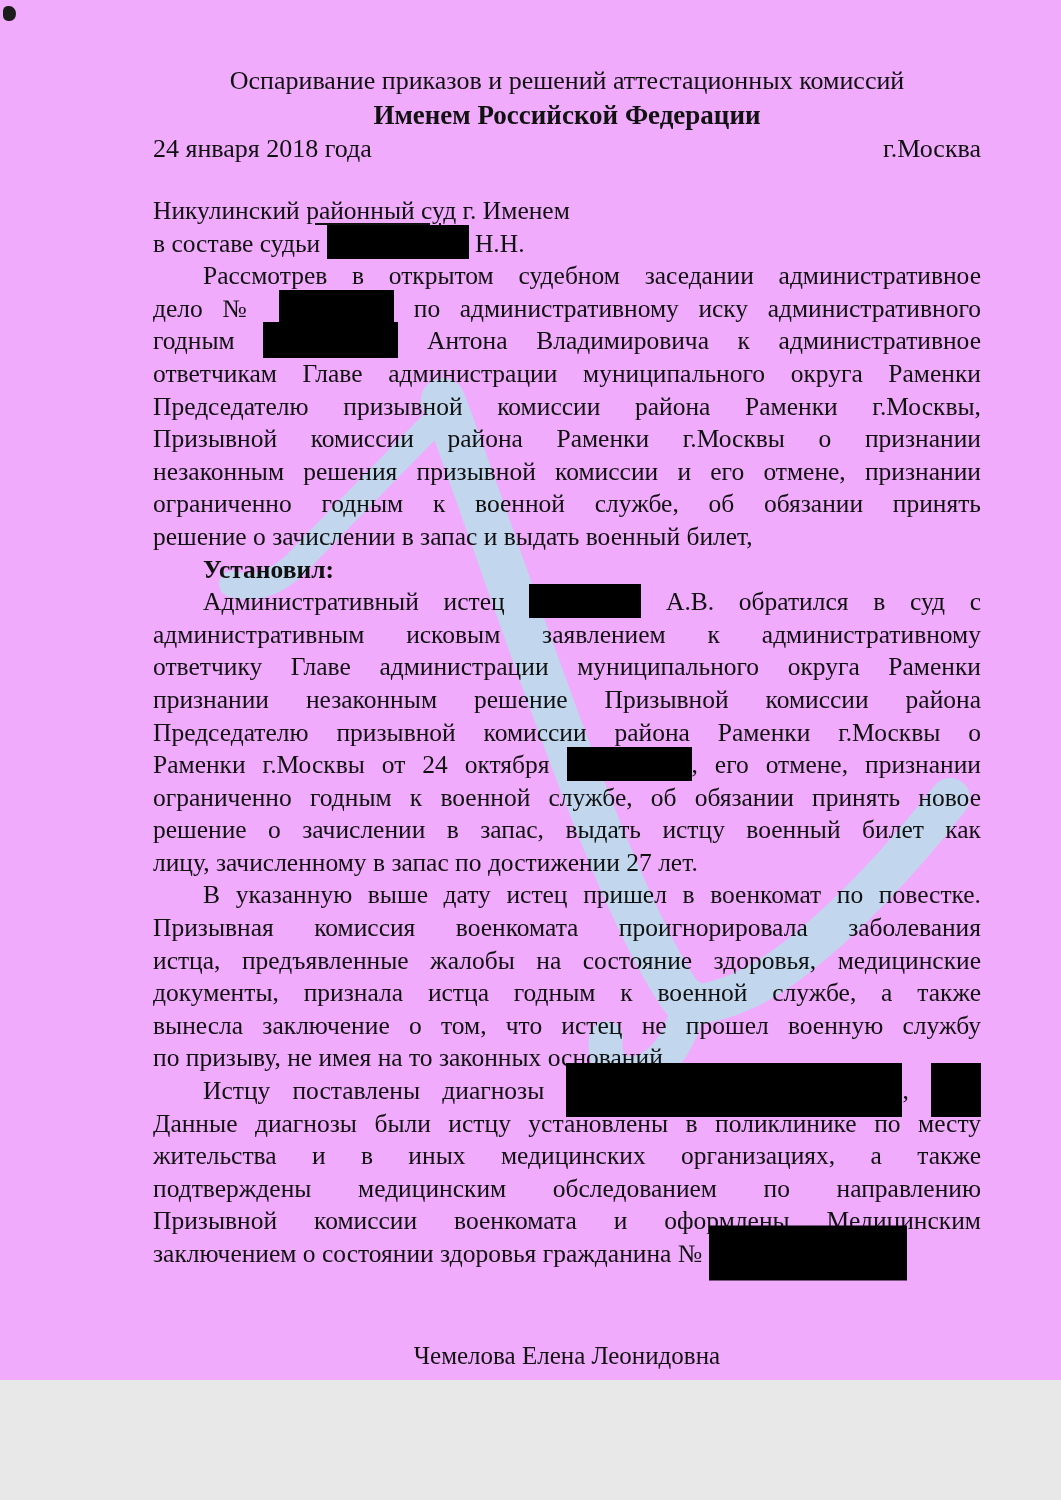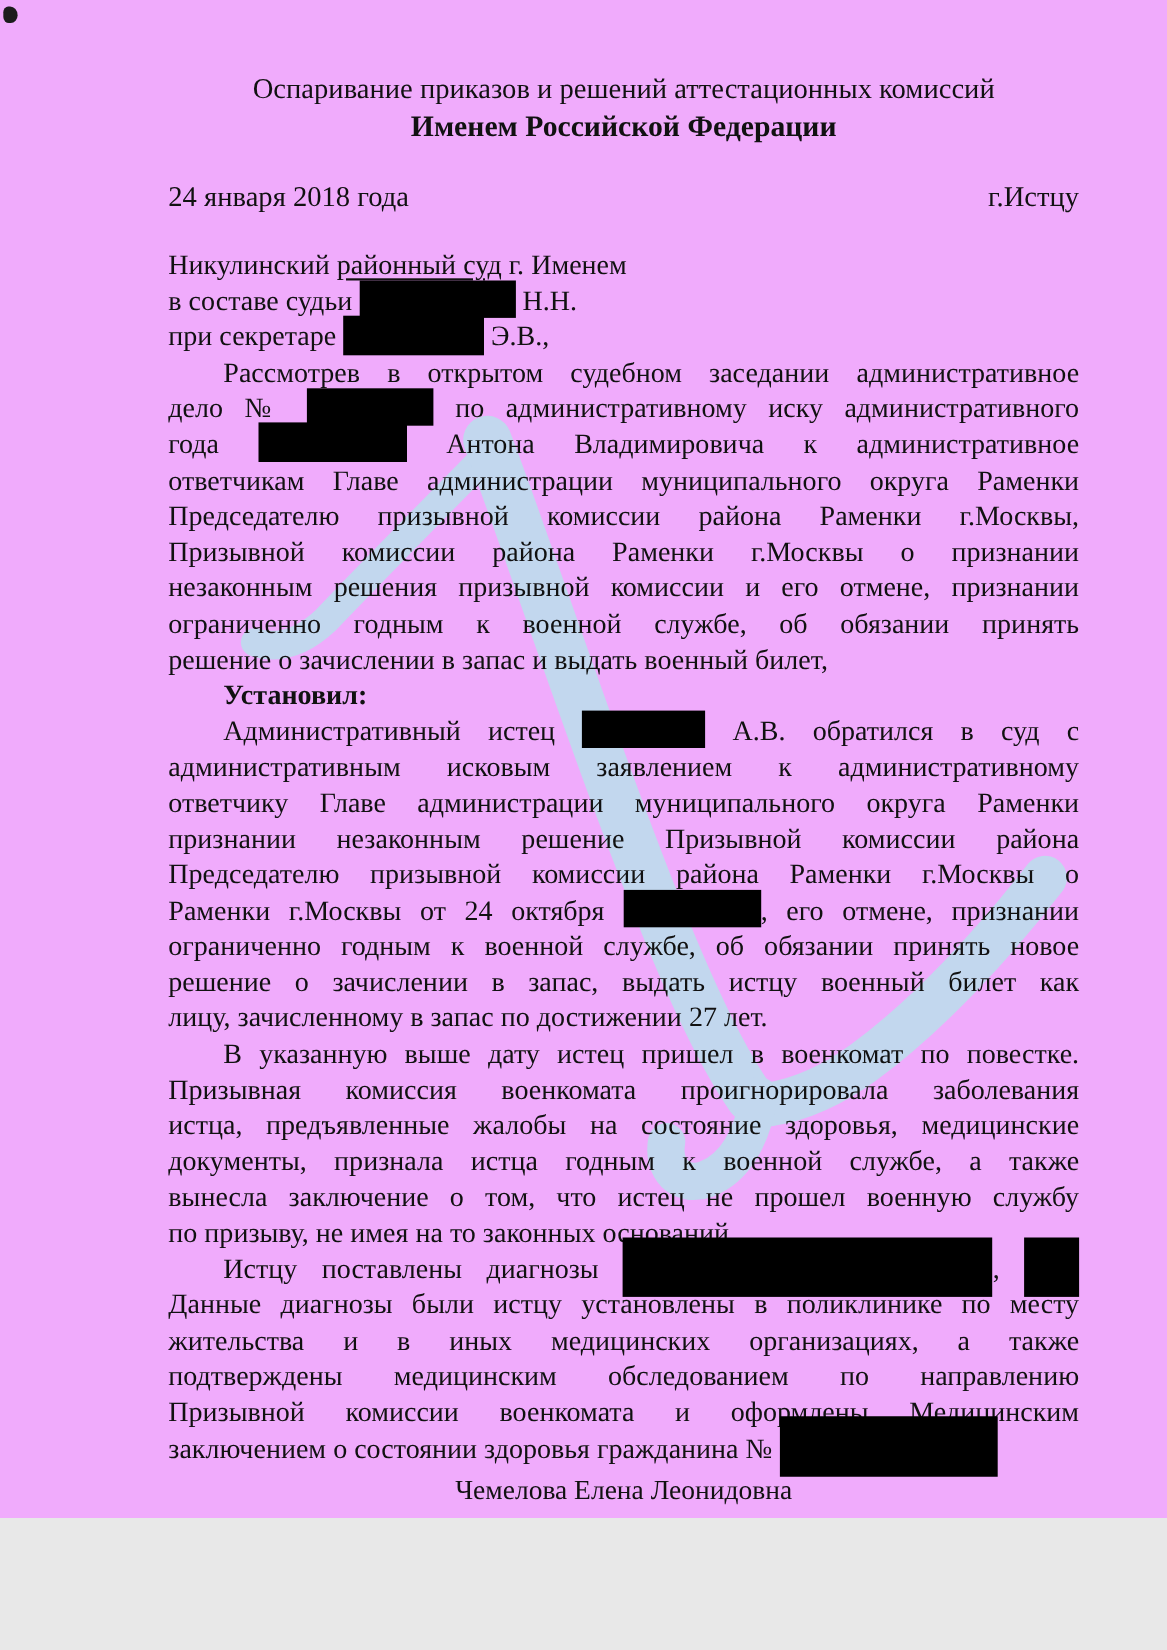--- a/index.html
+++ b/index.html
@@ -10,21 +10,21 @@
     overflow:hidden;
     font-family:"Liberation Serif","DejaVu Serif",serif;
     color:#111;
   }
   .speck{position:absolute;left:3px;top:6px;width:13px;height:15px;background:#1c1c1c;border-radius:40% 60% 55% 45%;}
   .wm{position:absolute;left:0;top:0;z-index:0;}
   .content{position:relative;z-index:1;padding:0 80px 0 153px;}
   .topic{margin-top:64px;text-align:center;font-size:26px;line-height:33px;}
   .t1{margin-top:12px;text-align:center;font-weight:bold;font-size:27px;line-height:33px;}
   .t2{margin-top:2px;text-align:center;font-weight:bold;font-size:27px;line-height:33px;}
-  .dateline{margin-top:30px;display:flex;justify-content:space-between;font-size:26px;line-height:33px;}
+  .dateline{display:flex;justify-content:space-between;font-size:26px;line-height:33px;}
   .docbody{margin-top:30px;font-size:25.5px;}
   .line{line-height:32.6px;height:32.6px;white-space:normal;}
   .line.just{text-align:justify;text-align-last:justify;text-justify:inter-word;}
   .line.ind{text-indent:50px;}
   .line.bold{font-weight:bold;}
   .ul{text-decoration:underline;text-underline-offset:4px;}
   .rd{display:inline-block;position:relative;width:100px;height:19px;vertical-align:baseline;}
   .rd b{position:absolute;left:0;top:50%;transform:translateY(-50%);width:100%;background:#000;display:block;}
   .footer{position:absolute;left:153px;right:80px;top:1342px;text-align:center;font-size:25px;z-index:1;}
 </style>
@@ -42,29 +42,28 @@
       <path d="M950,798 C905,856 845,922 785,966 C755,988 725,1000 700,1004" stroke-width="40" stroke="#c2d7ee"></path>
       <path d="M690,996 C684,1034 668,1062 642,1072 C618,1080 602,1062 606,1038" stroke-width="34" stroke="#c2d7ee"></path>
     </g>
   </svg>
 
   <div class="content">
     <div class="topic">Оспаривание приказов и решений аттестационных комиссий</div>
     <div class="t2">Именем Российской Федерации</div>
     <div class="dateline">
       <span>24 января 2018 года</span>
-      <span>г.Истцу</span>
+      <span>г.Москва</span>
     </div>
     <div class="docbody" id="docbody">
         <div class="line"><span>Никулинский </span><span class="ul">районный суд</span><span> г. Именем</span></div>
         <div class="line"><span>в составе судьи </span><span class="rd" style="width: 142px;"><b style="height: 34px; background: rgb(0, 0, 0);"></b></span><span> Н.Н.</span></div>
-        <div class="line"><span>при секретаре </span><span class="rd" style="width: 128px;"><b style="height: 36px; background: rgb(0, 0, 0);"></b></span><span> Э.В.,</span></div>
         <div class="line just ind"><span>Рассмотрев в открытом судебном заседании административное</span></div>
         <div class="line just"><span>дело № </span><span class="rd" style="width: 115px;"><b style="height: 34px; background: rgb(0, 0, 0);"></b></span><span> по административному иску административного</span></div>
-        <div class="line just"><span>года </span><span class="rd" style="width: 135px;"><b style="height: 36px; background: rgb(0, 0, 0);"></b></span><span> Антона Владимировича к административное</span></div>
+        <div class="line just"><span>годным </span><span class="rd" style="width: 135px;"><b style="height: 36px; background: rgb(0, 0, 0);"></b></span><span> Антона Владимировича к административное</span></div>
         <div class="line just"><span>ответчикам Главе администрации муниципального округа Раменки</span></div>
         <div class="line just"><span>Председателю призывной комиссии района Раменки г.Москвы,</span></div>
         <div class="line just"><span>Призывной комиссии района Раменки г.Москвы о признании</span></div>
         <div class="line just"><span>незаконным решения призывной комиссии и его отмене, признании</span></div>
         <div class="line just"><span>ограниченно годным к военной службе, об обязании принять</span></div>
         <div class="line"><span>решение о зачислении в запас и выдать военный билет,</span></div>
         <div class="line ind bold"><span>Установил:</span></div>
         <div class="line just ind"><span>Административный истец </span><span class="rd" style="width: 112px;"><b style="height: 34px; background: rgb(0, 0, 0);"></b></span><span> А.В. обратился в суд с</span></div>
         <div class="line just"><span>административным исковым заявлением к административному</span></div>
         <div class="line just"><span>ответчику Главе администрации муниципального округа Раменки</span></div>

